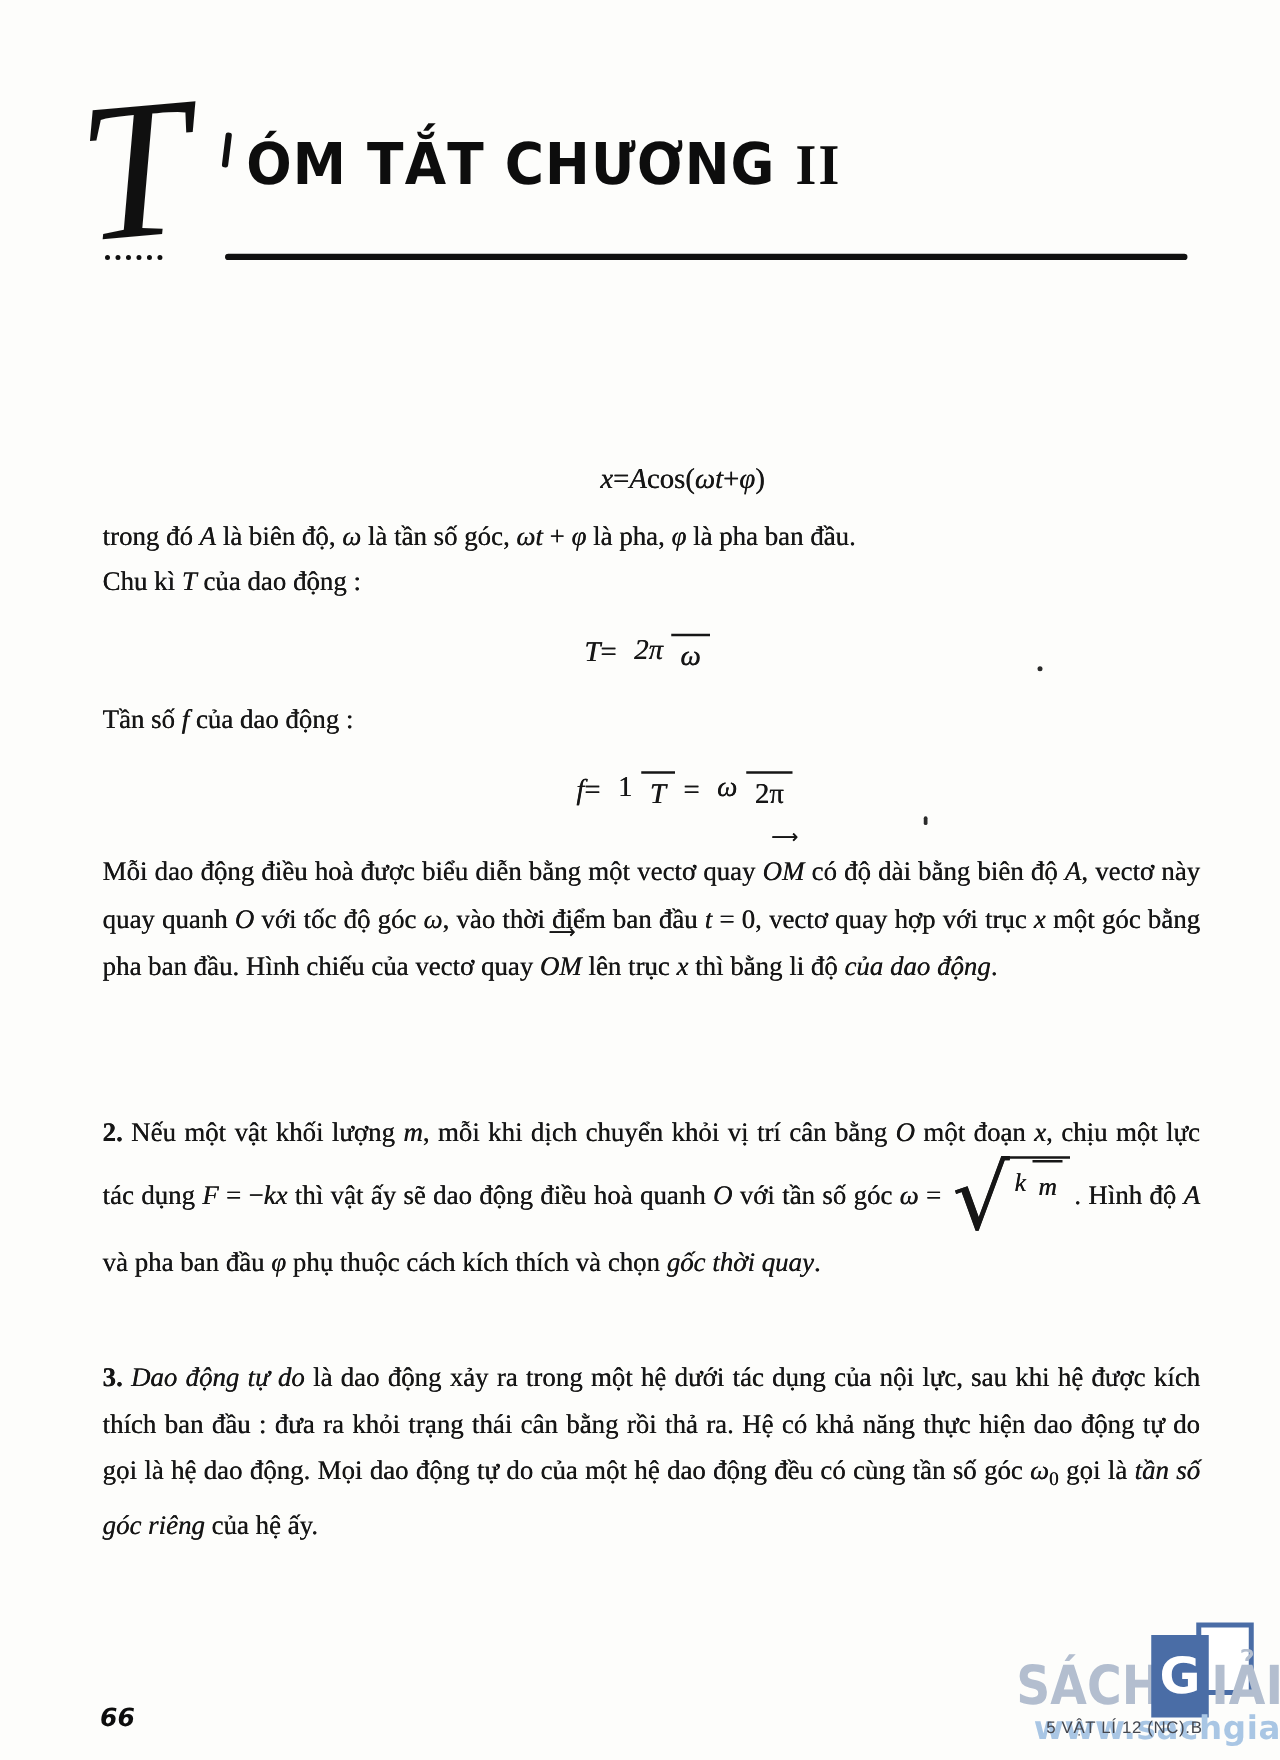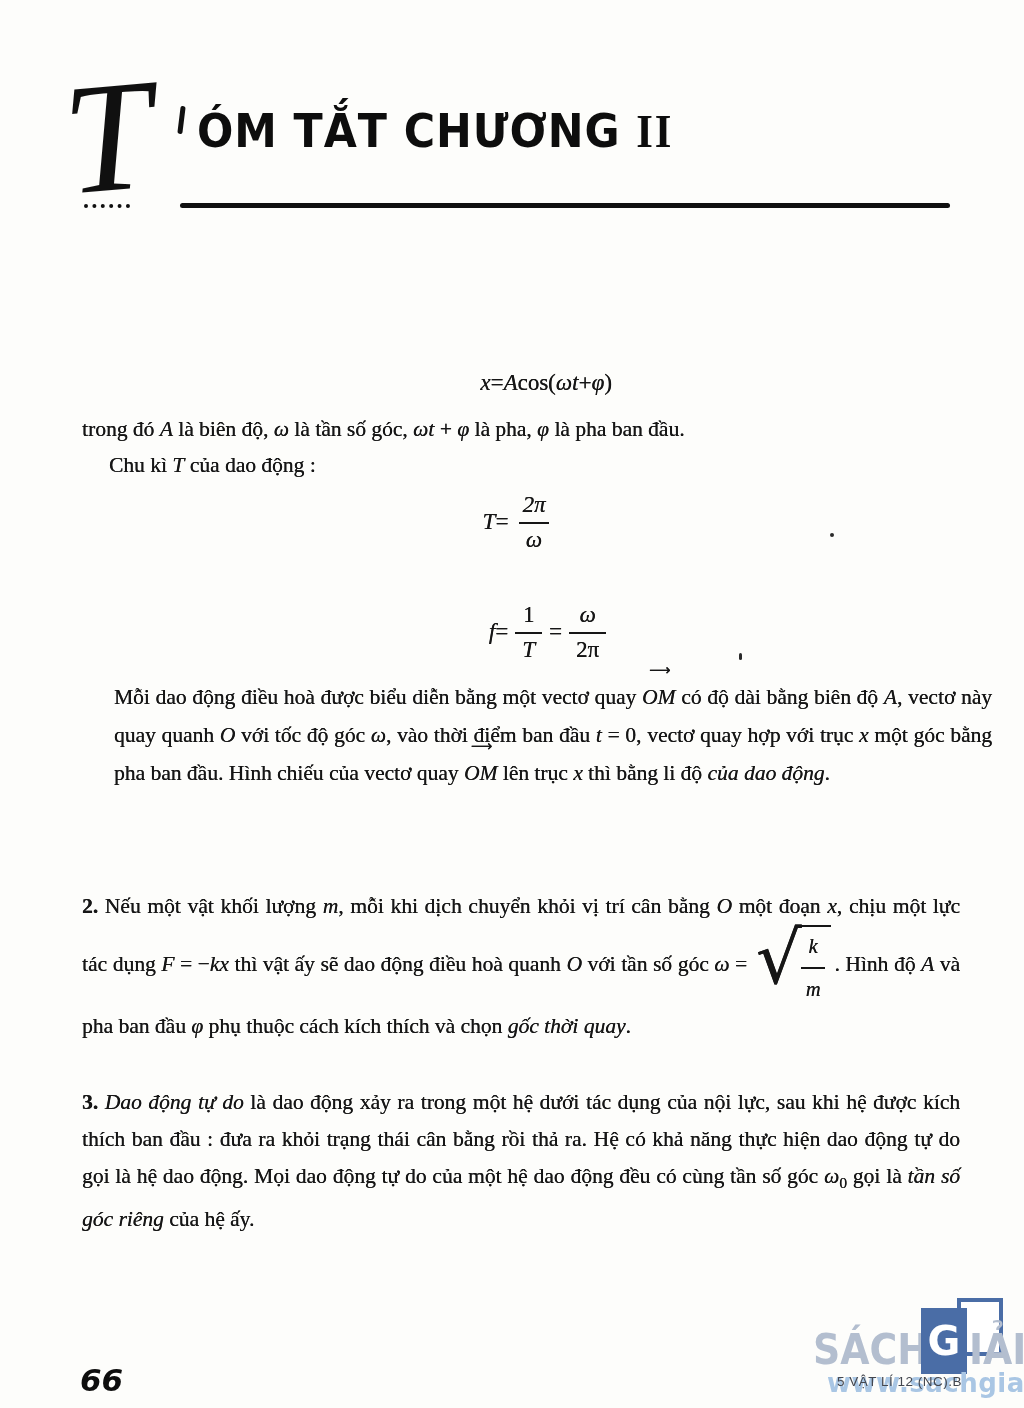--- a/index.html
+++ b/index.html
@@ -52,57 +52,57 @@
     position:absolute;left:180px;top:203px;width:770px;height:5px;
     background:#101010;border-radius:3px;
   }
   
   .para{
     position:absolute;left:82px;width:878px;
     font-size:21.5px;line-height:34px;
     text-align:justify;
     text-shadow:0.25px 0 0 currentColor;
   }
-  .para.loose{line-height:38px;margin-left:32px;}
+  .para.loose{line-height:38px;}
   .para.mid{line-height:37px;}
   .equation{
     position:absolute;left:82px;width:878px;
     display:flex;justify-content:center;align-items:center;
     font-size:23px;text-shadow:0.25px 0 0 currentColor;
   }
   .it{font-style:italic;}
   .bd{font-weight:bold;}
   .sub{font-size:0.72em;vertical-align:-0.3em;}
   
   .vec{position:relative;display:inline-block;font-style:italic;}
   .vec::after{
     content:"⟶";position:absolute;left:0;right:-2px;top:-15px;
     font-size:15px;font-style:normal;text-align:center;line-height:1;
   }
   
-  .frac{display:inline-flex;flex-direction:column;align-items:center;margin:0 7px;vertical-align:middle;}
+  .frac{display:inline-flex;flex-direction:row;align-items:center;margin:0 7px;vertical-align:middle;}
   .fr-n{padding:0 7px 4px;}
   .fr-d{border-top:2px solid var(--ink);padding:3px 7px 0;}
   
   .sqrt{display:inline-flex;align-items:flex-start;vertical-align:middle;margin:0 3px;}
   .sqrt .rad{
     font-family:"DejaVu Sans",sans-serif;font-style:normal;
     font-size:72px;line-height:0.93;font-weight:400;
   }
   .sqrt .sqc{border-top:2.5px solid var(--ink);margin-left:-5px;padding:1px 4px 0 2px;}
   .sqrt .frac{margin:0 2px;font-size:0.95em;}
   .sqrt .fr-n{padding:0 5px 2px;}
   .sqrt .fr-d{padding:2px 5px 0;}
   
   .artifact{position:absolute;background:#2a2a2a;border-radius:50%;}
   
   .page-number{
     position:absolute;left:80px;top:1362px;
     font-family:"DejaVu Sans",sans-serif;
-    font-weight:bold;font-style:italic;font-size:31px;color:#0d0d0d;
+    font-weight:bold;font-style:italic;font-size:20px;color:#0d0d0d;
   }
   .watermark{position:absolute;left:805px;top:1296px;width:230px;height:110px;}
   .wm-word{
     position:absolute;
     font-family:"DejaVu Sans",sans-serif;font-weight:bold;
     font-size:43px;color:var(--brand-gray);letter-spacing:0;
     transform:scaleX(0.88);transform-origin:left;
   }
   .wm-left{left:8px;top:28px;}
   .wm-right{left:164px;top:28px;}
@@ -149,31 +149,32 @@
       <span class="it">A</span>
       <span>cos(</span>
       <span class="it">ωt</span>
       <span> + </span>
       <span class="it">φ</span>
       <span>)</span>
     </div>
 
   <p class="para" style="top:412px;"><span>trong đó </span><span class="it">A</span><span> là biên độ, </span><span class="it">ω</span><span> là tần số góc, </span><span class="it">ωt</span><span> + </span><span class="it">φ</span><span> là pha, </span><span class="it">φ</span><span> là pha ban đầu.</span></p>
 
-  <p class="para" style="top:448px;margin-left:27px;"><span>Chu kì </span><span class="it">T</span><span> của dao động :</span></p>
+  <p class="para" style="top:448px;"><span>Chu kì </span><span class="it">T</span><span> của dao động :</span></p>
 
   <div class="equation" style="top:486px;height:72px;">
       <span class="it">T</span>
       <span> = </span>
       <span class="frac">
         <span class="fr-n it">2π</span>
         <span class="fr-d it">ω</span>
       </span>
     </div>
 
+  <p class="para" style="top:558px;"><span>Tần số </span><span class="it">f</span><span> của dao động :</span></p>
 
   <div class="equation" style="top:596px;height:72px;padding-left:60px;">
       <span class="it">f</span>
       <span> = </span>
       <span class="frac">
         <span class="fr-n">1</span>
         <span class="fr-d it">T</span>
       </span>
       <span> = </span>
       <span class="frac">

